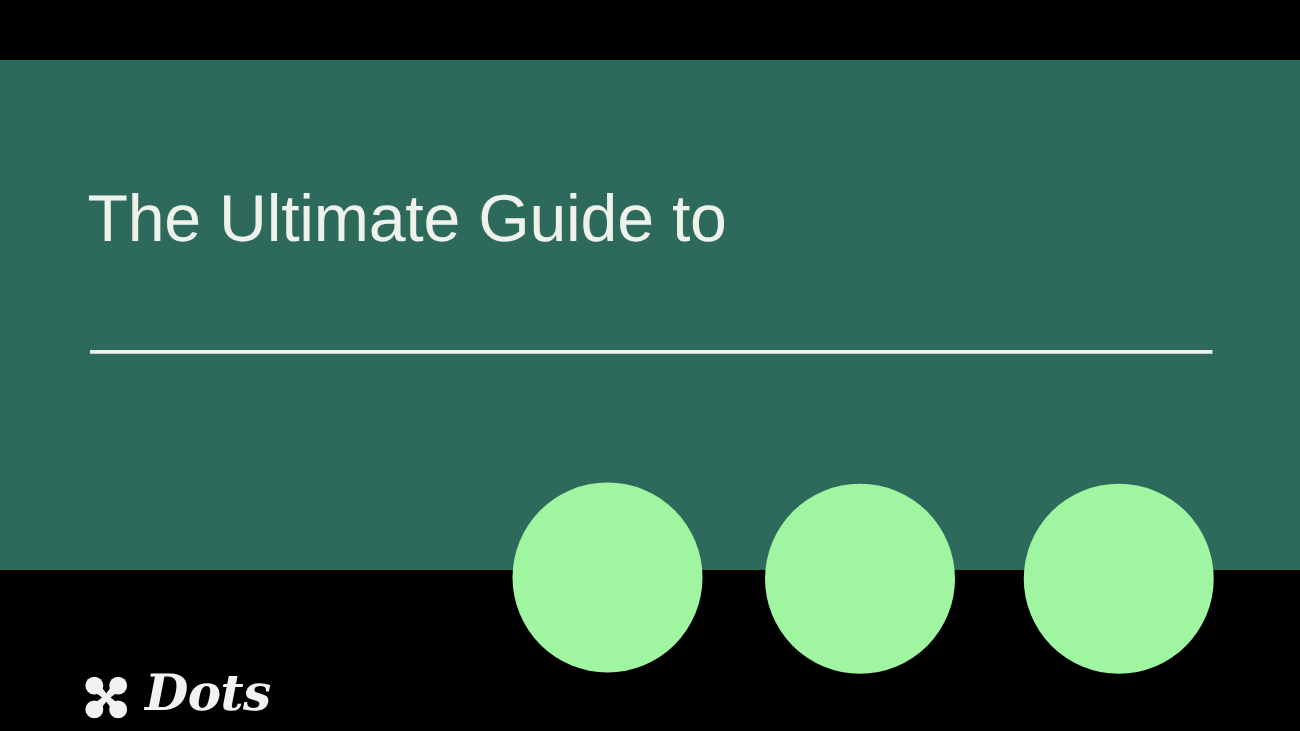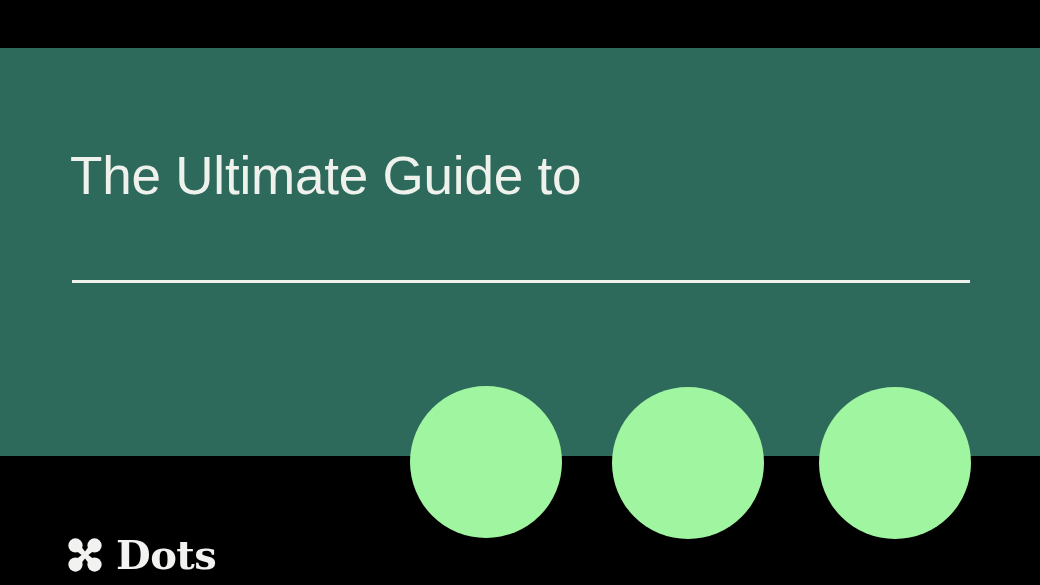--- a/index.html
+++ b/index.html
@@ -78,22 +78,23 @@
   .circle-1 { left: 410px; top: 338px; width: 152px; height: 152px; }
   .circle-2 { left: 612px; top: 339px; width: 152px; height: 152px; }
   .circle-3 { left: 819px; top: 339px; width: 152px; height: 152px; }
 
   
   .logo {
     position: absolute;
     left: 68px;
     top: 487px;
     display: flex;
-    align-items: center;
+    align-items: flex-end;
     gap: 14px;
+    font-style: italic;
   }
   .logo-mark {
     width: 34px;
     height: 34px;
     display: block;
     flex: 0 0 auto;
   }
   .logo-word {
     color: #F2F2F0;
     font-family: "DejaVu Serif", "Liberation Serif", serif;

